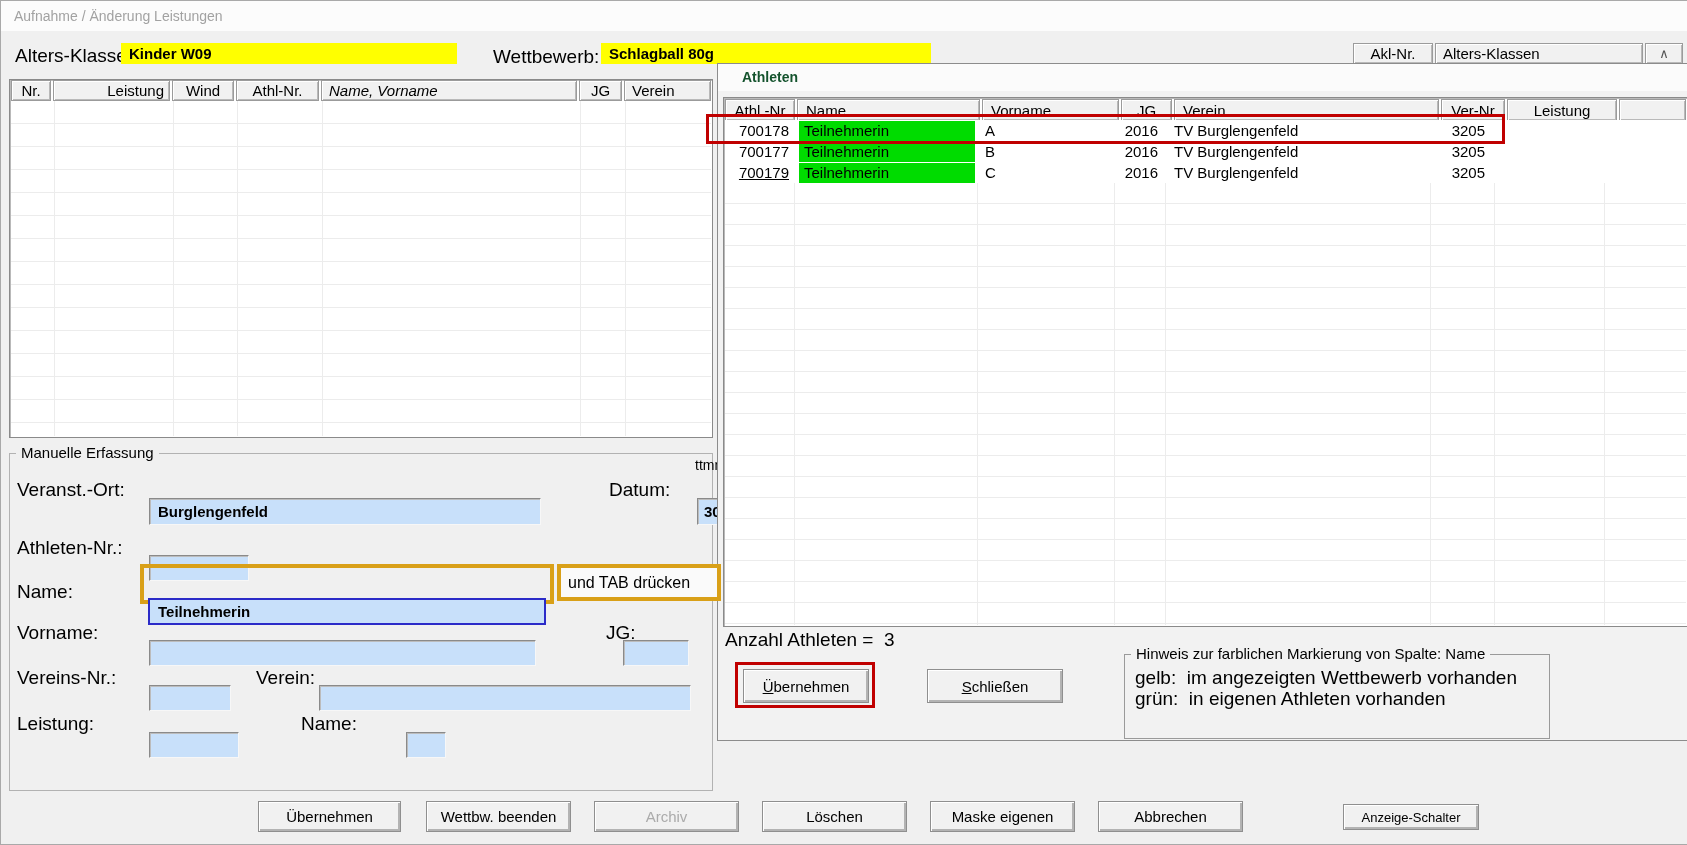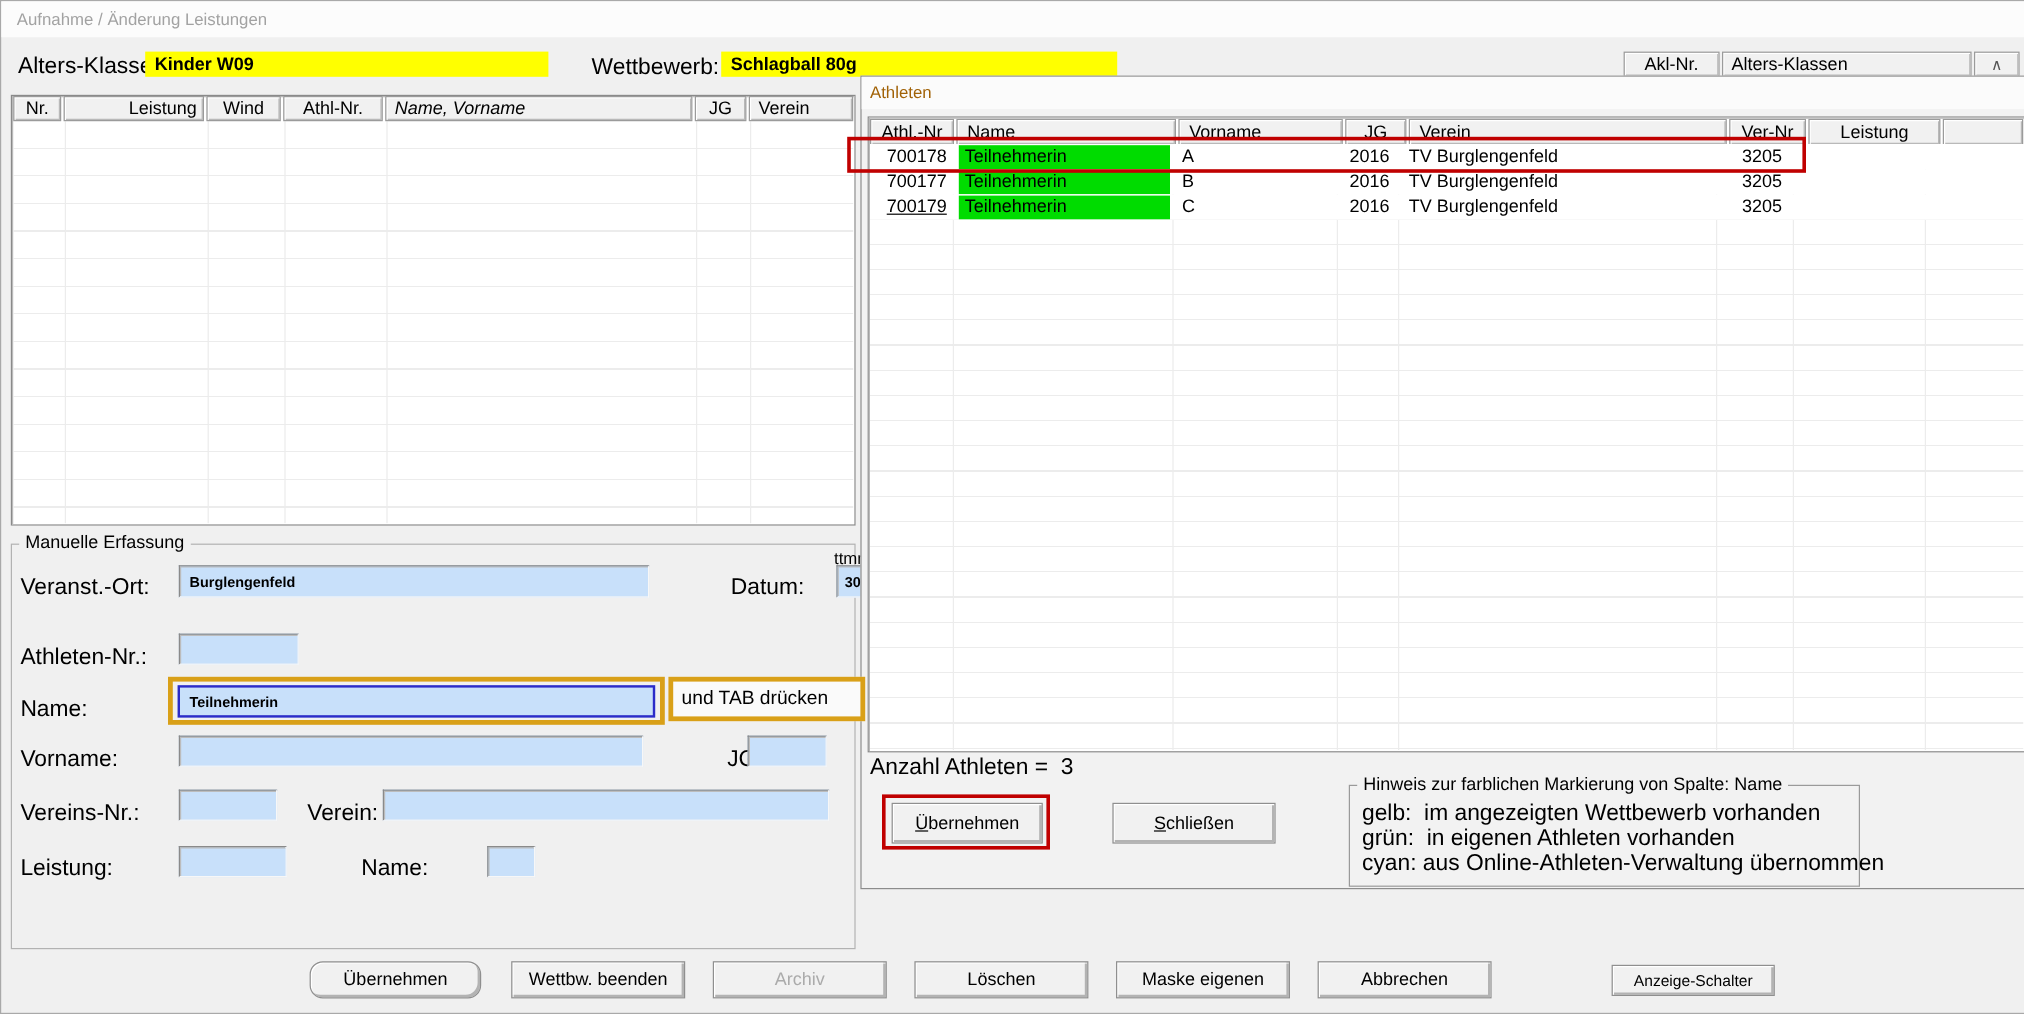--- a/index.html
+++ b/index.html
@@ -22,34 +22,34 @@
          background:#F1F1F1;border:1px solid #9b9b9b;
          box-shadow:inset 1px 1px 0 #ffffff,inset -1px -1px 0 #b9b9b9;white-space:nowrap;overflow:hidden;}
   .btn{position:absolute;display:flex;align-items:center;justify-content:center;font-size:15px;
        background:#F1F1F1;border:1px solid #8f8f8f;color:#000;
        box-shadow:inset 1px 1px 0 #ffffff,inset -2px -2px 0 #b3b3b3;cursor:default;white-space:nowrap;}
   .btn.disabled{color:#ababab;}
   .sunkenbox{position:absolute;background:#ffffff;border:1px solid #8a8a8a;
              box-shadow:inset 1px 1px 0 #b9b9b9;}
   .inp{position:absolute;background:var(--input-blue);border:1px solid;
        border-color:#8a8a8a #f7f7f7 #f7f7f7 #8a8a8a;box-shadow:inset 1px 1px 0 #bcbcbc;
-       font-size:12px;display:flex;align-items:center;padding-left:8px;overflow:hidden;white-space:nowrap;}
+       font-size:15px;display:flex;align-items:center;padding-left:8px;overflow:hidden;white-space:nowrap;margin-top:27px;}
   .inp.bold{font-weight:bold;}
   .groupbox{position:absolute;border:1px solid #b2b2b2;}
   .legend{position:absolute;top:-10px;left:6px;background:#F0F0F0;padding:0 5px;font-size:15px;white-space:nowrap;}
   .vline{position:absolute;top:21px;bottom:1px;width:1px;background:#ECECEC;}
   .gridrows-main{position:absolute;left:1px;right:1px;top:21px;bottom:1px;
     background:repeating-linear-gradient(to bottom,transparent 0 22px,#ECECEC 22px 23px);}
   .gridrows-dlg{position:absolute;left:1px;right:1px;top:22px;bottom:1px;
     background:repeating-linear-gradient(to bottom,transparent 0 20px,#ECECEC 20px 21px);}
   
   #dialog{position:absolute;left:716px;top:62px;width:971px;height:678px;background:#F2F2F2;
           border:1px solid #8c8c8c;z-index:10;}
   #dialog .dtitle{position:absolute;left:0;top:0;width:100%;height:27px;background:#FBFBFB;}
-  #dialog .dtitletext{position:absolute;left:7px;top:5px;font-size:14px;color:#a16207;}
+  #dialog .dtitletext{position:absolute;left:24px;top:5px;font-size:14px;color:#14532d;font-weight:bold;}
   #dlg-table{position:absolute;left:5px;top:33px;width:965px;height:530px;background:#fff;
              border:1px solid #8a8a8a;box-shadow:inset 1px 1px 0 #b9b9b9;}
   .dhdr{position:absolute;left:1px;top:1px;right:1px;height:22px;display:flex;gap:2px;}
   .drow{position:absolute;left:1px;width:962px;height:21px;display:flex;background:#fff;font-size:15px;}
   .dcell{display:flex;align-items:center;height:21px;overflow:hidden;white-space:nowrap;}
   .greencell{background:var(--name-green);display:block;width:100%;height:20px;line-height:20px;
              padding-left:5px;margin:0 3px 0 4px;}
   .pre{white-space:pre;}
   
   .ann-red{position:absolute;border:3px solid var(--ann-red);z-index:50;pointer-events:none;background:transparent;}
@@ -124,21 +124,21 @@
   <div class="lbl" style="left:16px;top:668px;">Vereins-Nr.:</div>
   <div class="inp" style="left:148px;top:657px;width:82px;height:26px;"></div>
   <div class="lbl" style="left:255px;top:668px;">Verein:</div>
   <div class="inp" style="left:318px;top:657px;width:372px;height:26px;"></div>
 
   <div class="lbl" style="left:16px;top:714px;">Leistung:</div>
   <div class="inp" style="left:148px;top:704px;width:90px;height:26px;"></div>
   <div class="lbl" style="left:300px;top:714px;">Name:</div>
   <div class="inp" style="left:405px;top:704px;width:40px;height:26px;"></div>
 
-  <div class="btn" style="left:257px;top:800px;width:143px;height:31px;border-radius:11px;">Übernehmen</div>
+  <div class="btn" style="left:257px;top:800px;width:143px;height:31px;">Übernehmen</div>
   <div class="btn" style="left:425px;top:800px;width:145px;height:31px;">Wettbw. beenden</div>
   <div class="btn disabled" style="left:593px;top:800px;width:145px;height:31px;">Archiv</div>
   <div class="btn" style="left:761px;top:800px;width:145px;height:31px;">Löschen</div>
   <div class="btn" style="left:929px;top:800px;width:145px;height:31px;">Maske eigenen</div>
   <div class="btn" style="left:1097px;top:800px;width:145px;height:31px;">Abbrechen</div>
   <div class="btn" style="left:1342px;top:803px;width:136px;height:26px;font-size:13px;">Anzeige-Schalter</div>
 
   <div id="dialog">
     <div class="dtitle">
       <div class="dtitletext">Athleten</div>
@@ -202,20 +202,19 @@
 
     <div class="lbl pre" style="left:7px;top:567px;">Anzahl Athleten =  3</div>
 
     <div class="btn" style="left:25px;top:605px;width:126px;height:34px;"><u>Ü</u>bernehmen</div>
     <div class="btn" style="left:209px;top:605px;width:136px;height:34px;"><u>S</u>chließen</div>
 
     <div class="groupbox" style="left:406px;top:590px;width:426px;height:85px;border-color:#9a9a9a;">
       <div class="legend" style="background:#F2F2F2;">Hinweis zur farblichen Markierung von Spalte: Name</div>
       <div class="lbl pre" style="left:10px;top:14px;">gelb:  im angezeigten Wettbewerb vorhanden</div>
       <div class="lbl pre" style="left:10px;top:35px;">grün:  in eigenen Athleten vorhanden</div>
-      <div class="lbl pre" style="left:10px;top:56px;">cyan: aus Online-Athleten-Verwaltung übernommen</div>
     </div>
   </div>
 
   <div class="ann-red" style="left:705px;top:113px;width:799px;height:30px;"></div>
   <div class="ann-red" style="left:734px;top:661px;width:140px;height:46px;"></div>
 
 </div>
 
 </body></html>

